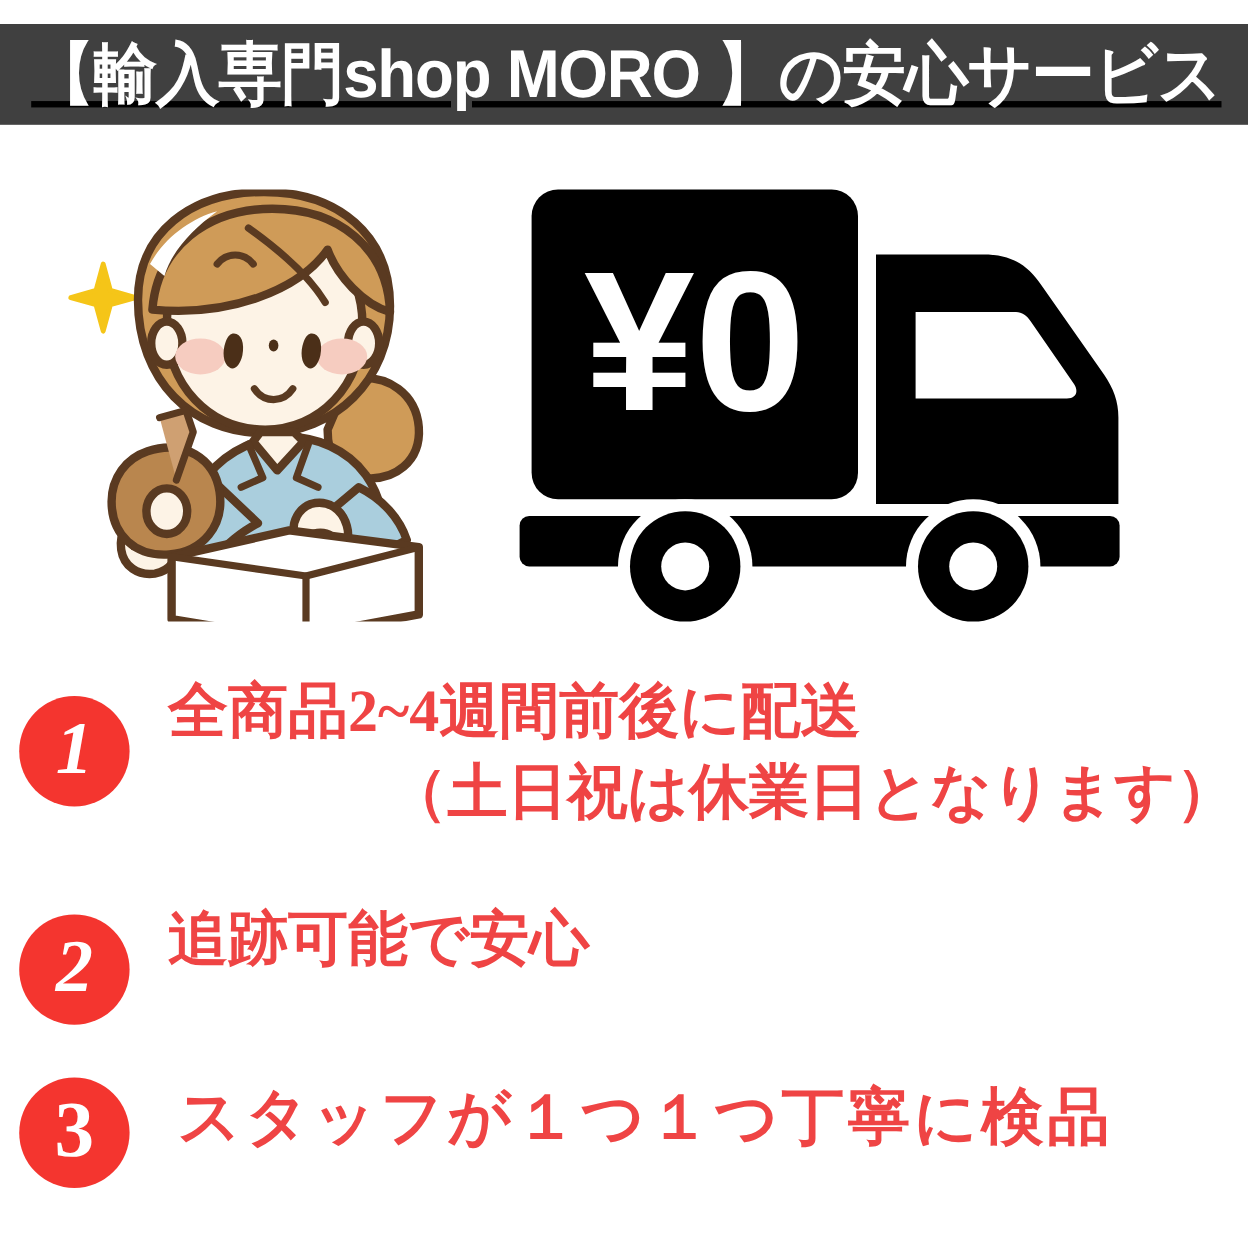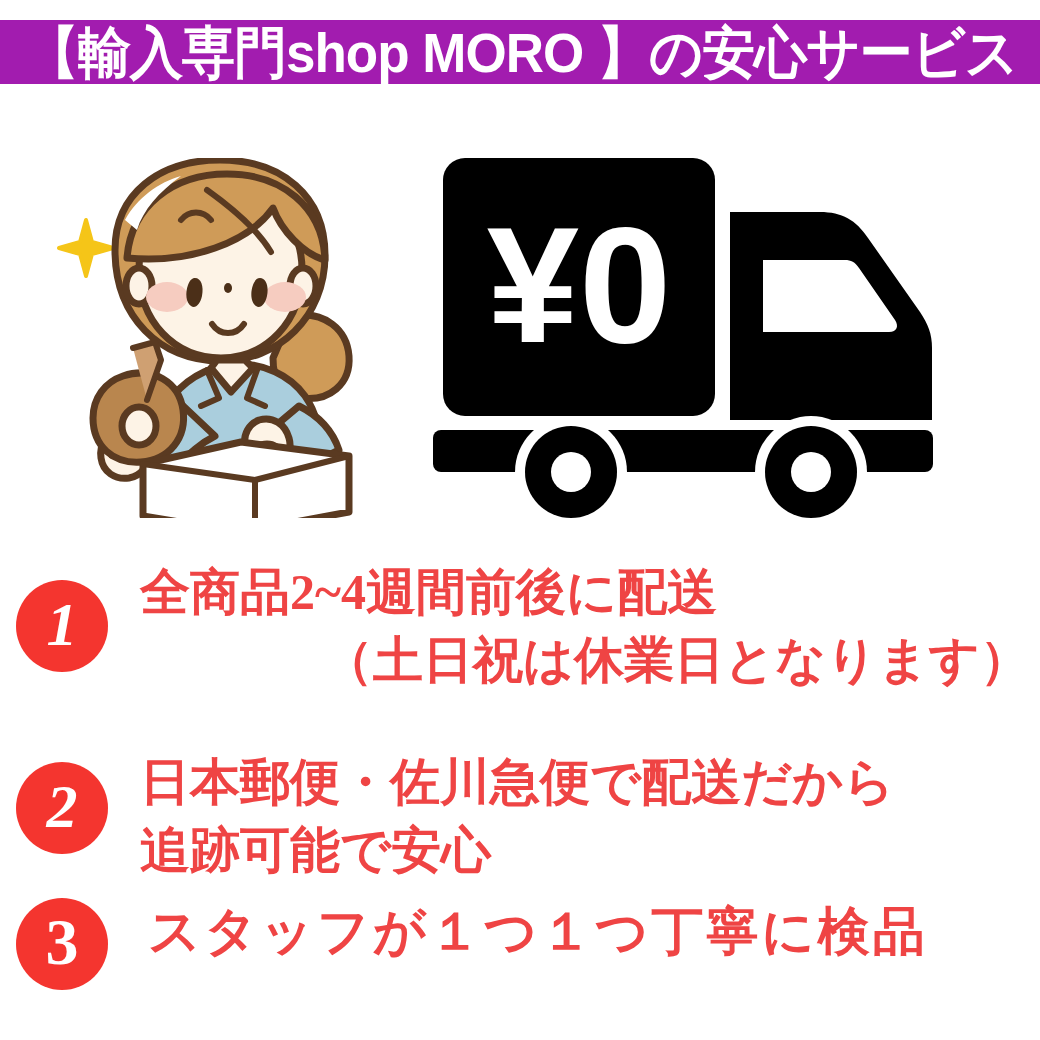--- a/index.html
+++ b/index.html
@@ -15,24 +15,25 @@
     overflow: hidden;
     font-family: "Liberation Sans", sans-serif;
   }
 
   
   .banner {
     position: absolute;
     left: 0;
     top: 20px;
     width: 1040px;
-    height: 64px;
-    background: #a21caf;
+    height: 84px;
+    background: #404040;
     display: flex;
     align-items: center;
+    text-decoration: underline;
   }
   .banner-title {
     color: #ffffff;
     font-family: "Liberation Sans", "DejaVu Sans", sans-serif;
     font-weight: bold;
     font-size: 53px;
     letter-spacing: -1px;
     white-space: nowrap;
     padding-left: 26px;
     line-height: 1;
@@ -245,21 +246,20 @@
         <span class="line">全商品2~4週間前後に配送</span>
         <span class="line line-indent">（土日祝は休業日となります）</span>
       </div>
     </div>
 
     <div class="list-item item-2">
       <div class="badge badge-2">
         <span>2</span>
       </div>
       <div class="item-text">
-        <span class="line">日本郵便・佐川急便で配送だから</span>
         <span class="line">追跡可能で安心</span>
       </div>
     </div>
 
     <div class="list-item item-3">
       <div class="badge badge-3">
         <span>3</span>
       </div>
       <div class="item-text">
         <span class="line">スタッフが１つ１つ丁寧に検品</span>

